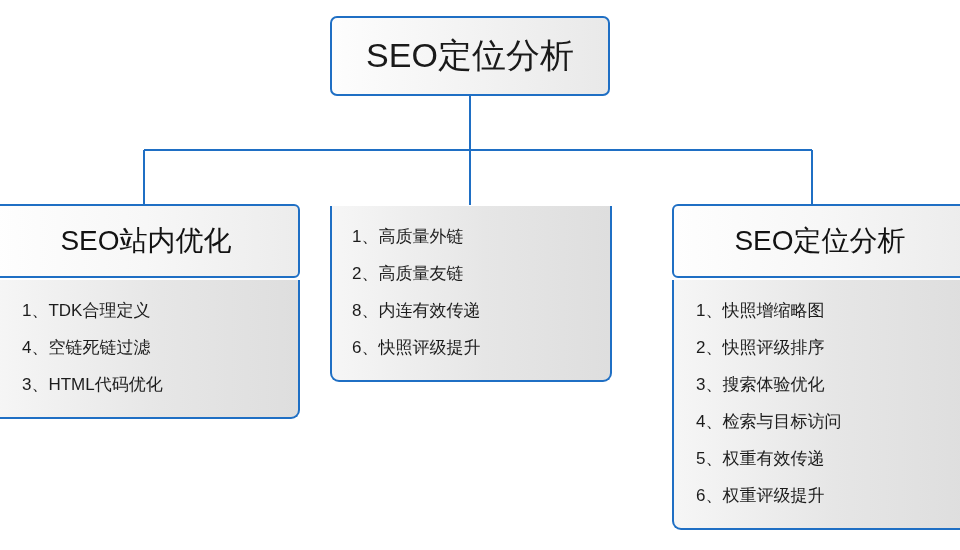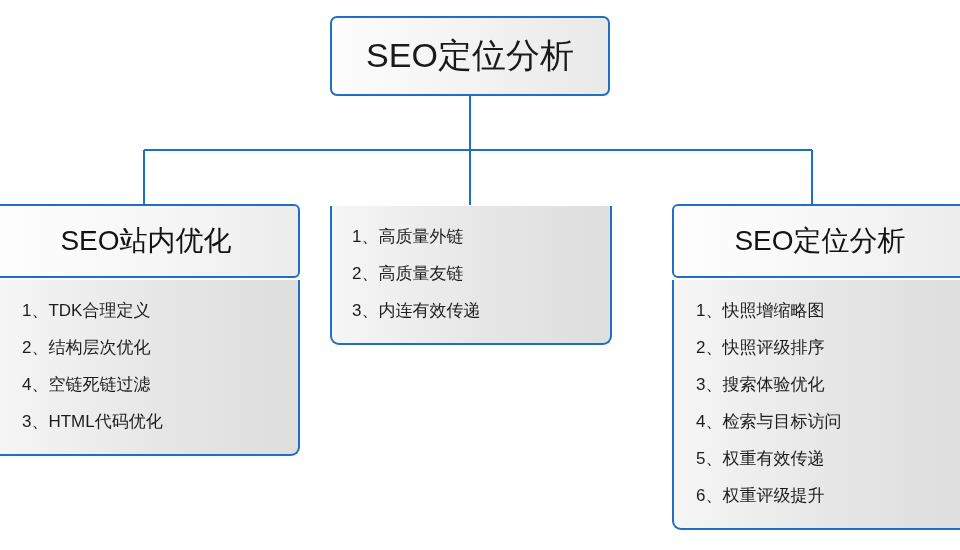--- a/index.html
+++ b/index.html
@@ -115,31 +115,31 @@
   <div class="root-box">
     <div class="root-title">SEO定位分析</div>
   </div>
 
   <div class="column col-1">
     <div class="col-header">
       <div class="col-header-title">SEO站内优化</div>
     </div>
     <div class="col-body">
       <div class="list-item">1、TDK合理定义</div>
-      <div class="list-item">2、结构层次优化</div>
       <div class="list-item">4、空链死链过滤</div>
       <div class="list-item">3、HTML代码优化</div>
     </div>
   </div>
 
   <div class="column col-2">
     <div class="col-body">
       <div class="list-item">1、高质量外链</div>
       <div class="list-item">2、高质量友链</div>
-      <div class="list-item">3、内连有效传递</div>
+      <div class="list-item">8、内连有效传递</div>
+      <div class="list-item">6、快照评级提升</div>
     </div>
   </div>
 
   <div class="column col-3">
     <div class="col-header">
       <div class="col-header-title">SEO定位分析</div>
     </div>
     <div class="col-body">
       <div class="list-item">1、快照增缩略图</div>
       <div class="list-item">2、快照评级排序</div>

